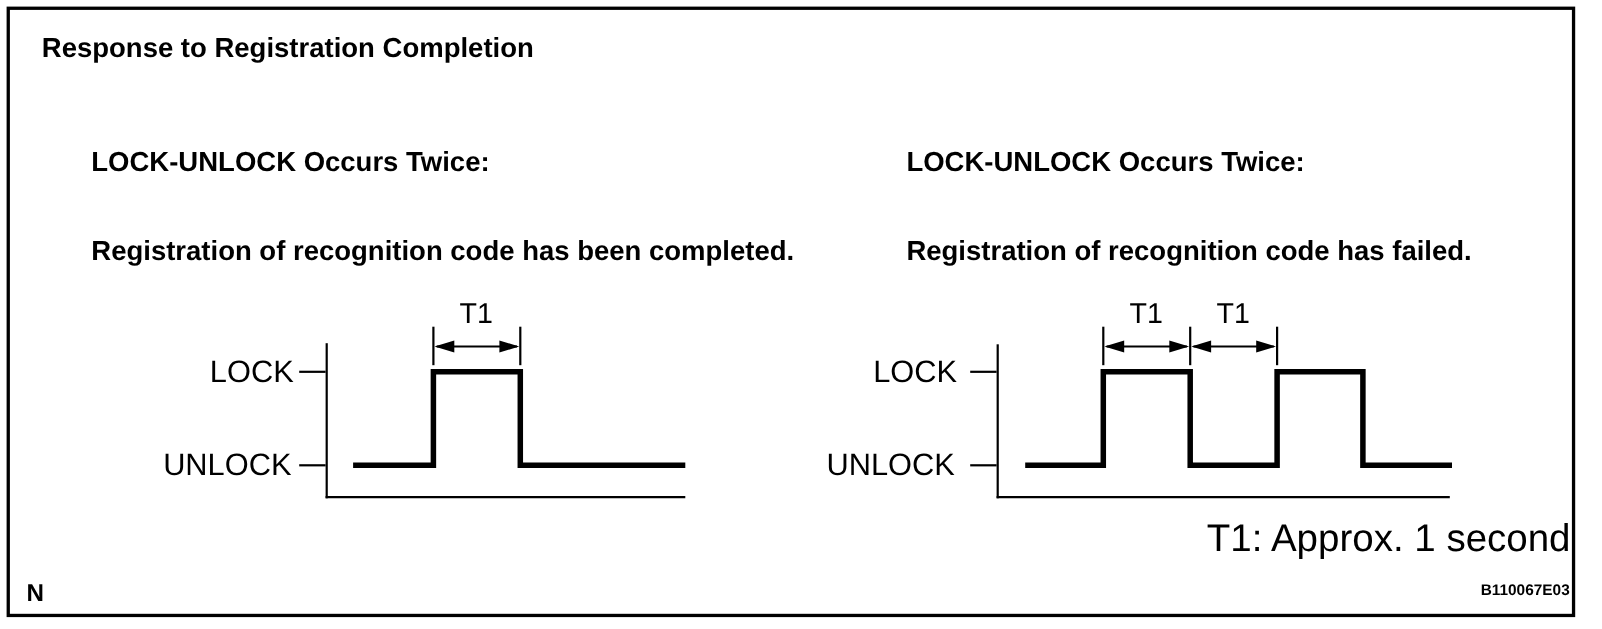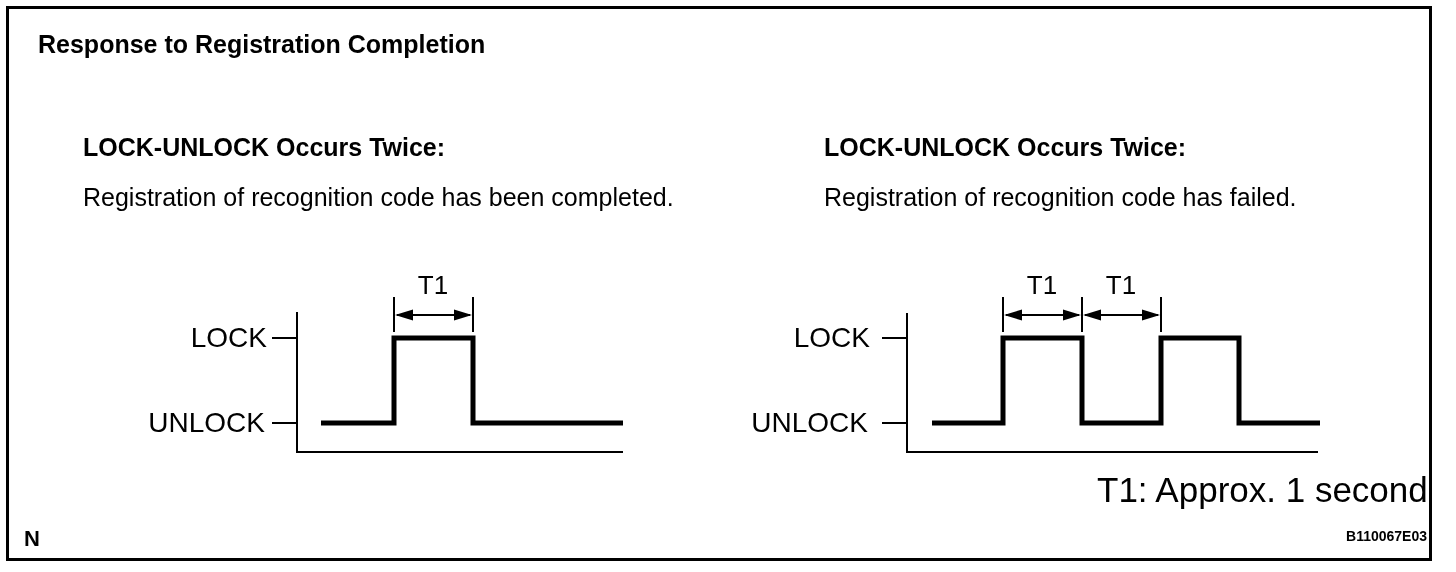--- a/index.html
+++ b/index.html
@@ -23,22 +23,22 @@
   .abs { position: absolute; white-space: nowrap; }
   .fig-title {
     left: 38px; top: 30px;
     font-size: 25px; font-weight: bold;
   }
   .panel-heading {
     top: 133px;
     font-size: 25px; font-weight: bold;
   }
   .panel-desc {
-    top: 183px;
-    font-size: 25px; font-weight: normal;
+    top: 214px;
+    font-size: 25px; font-weight: bold;
   }
   .col-left  { left: 83px; }
   .col-right { left: 824px; }
   .timing-note {
     left: 1097px; top: 470px;
     font-size: 35px;
   }
   .corner-label {
     left: 24px; top: 526px;
     font-size: 22px; font-weight: bold;

